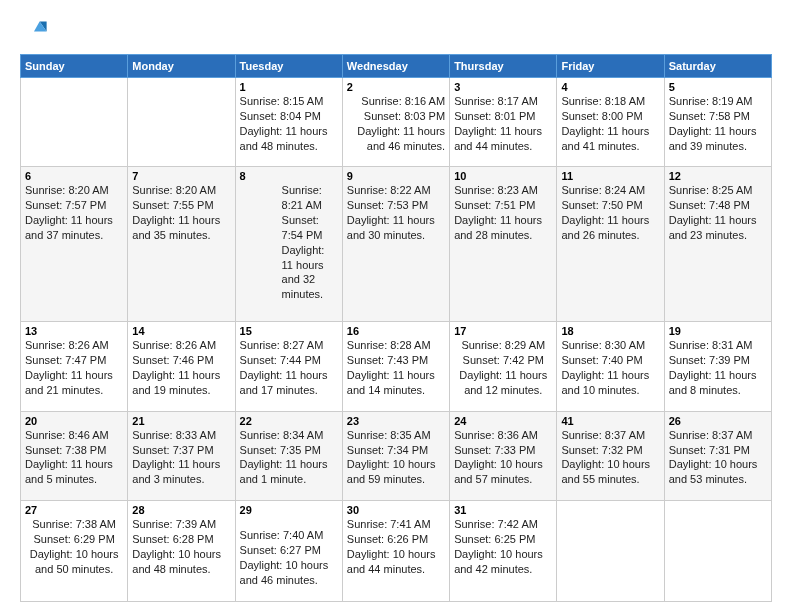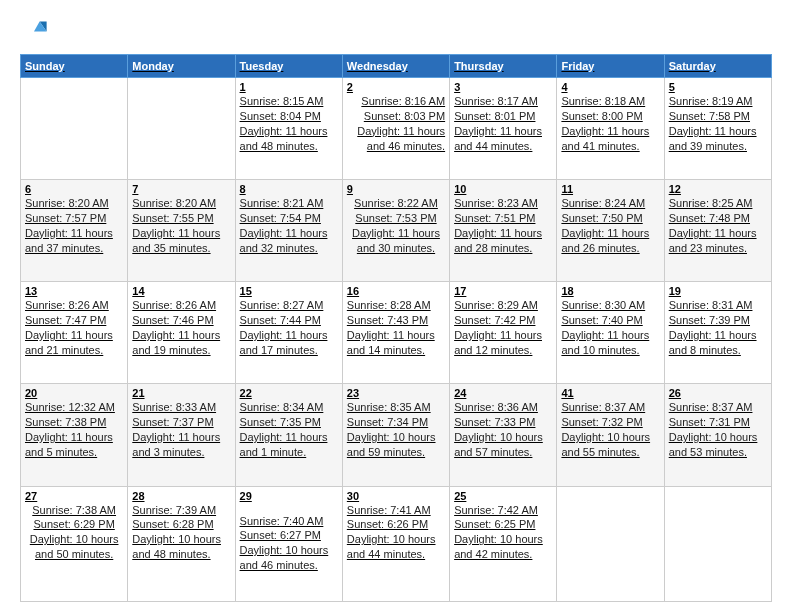--- a/index.html
+++ b/index.html
@@ -49,21 +49,20 @@
     }
     .subtitle {
       font-size: 14px;
       color: #444;
     }
     .calendar {
       flex: 1;
       border-collapse: collapse;
       width: 100%;
       font-size: 10px;
-      text-decoration: underline;
     }
     .calendar th {
       background: #2a6eba;
       color: #fff;
       padding: 5px 4px;
       text-align: left;
       font-size: 11px;
       font-weight: bold;
       border: 1px solid #5a9edc;
     }
@@ -176,28 +175,28 @@
           </td>
           <td>
             <span class="day-num">7</span>
             <div class="day-detail" style="white-space: pre-line;">Sunrise: 8:20 AM
 Sunset: 7:55 PM
 Daylight: 11 hours
 and 35 minutes.</div>
           </td>
           <td>
             <span class="day-num">8</span>
-            <div class="day-detail" style="white-space: pre-line;">Sunrise: 8:21 AM
+            <div class="day-detail" style="white-space: pre-line; margin-left: 42px;">Sunrise: 8:21 AM
 Sunset: 7:54 PM
 Daylight: 11 hours
 and 32 minutes.</div>
           </td>
           <td>
             <span class="day-num">9</span>
-            <div class="day-detail" style="white-space: pre-line; text-align: center;">Sunrise: 8:22 AM
+            <div class="day-detail" style="white-space: pre-line;">Sunrise: 8:22 AM
 Sunset: 7:53 PM
 Daylight: 11 hours
 and 30 minutes.</div>
           </td>
           <td>
             <span class="day-num">10</span>
             <div class="day-detail" style="white-space: pre-line;">Sunrise: 8:23 AM
 Sunset: 7:51 PM
 Daylight: 11 hours
 and 28 minutes.</div>
@@ -241,21 +240,21 @@
           </td>
           <td>
             <span class="day-num">16</span>
             <div class="day-detail" style="white-space: pre-line;">Sunrise: 8:28 AM
 Sunset: 7:43 PM
 Daylight: 11 hours
 and 14 minutes.</div>
           </td>
           <td>
             <span class="day-num">17</span>
-            <div class="day-detail" style="white-space: pre-line;">Sunrise: 8:29 AM
+            <div class="day-detail" style="white-space: pre-line; text-align: center;">Sunrise: 8:29 AM
 Sunset: 7:42 PM
 Daylight: 11 hours
 and 12 minutes.</div>
           </td>
           <td>
             <span class="day-num">18</span>
             <div class="day-detail" style="white-space: pre-line;">Sunrise: 8:30 AM
 Sunset: 7:40 PM
 Daylight: 11 hours
 and 10 minutes.</div>
@@ -264,21 +263,21 @@
             <span class="day-num">19</span>
             <div class="day-detail" style="white-space: pre-line;">Sunrise: 8:31 AM
 Sunset: 7:39 PM
 Daylight: 11 hours
 and 8 minutes.</div>
           </td>
         </tr>
         <tr>
           <td>
             <span class="day-num">20</span>
-            <div class="day-detail" style="white-space: pre-line;">Sunrise: 12:32 AM
+            <div class="day-detail" style="white-space: pre-line;">Sunrise: 8:46 AM
 Sunset: 7:38 PM
 Daylight: 11 hours
 and 5 minutes.</div>
           </td>
           <td>
             <span class="day-num">21</span>
             <div class="day-detail" style="white-space: pre-line;">Sunrise: 8:33 AM
 Sunset: 7:37 PM
 Daylight: 11 hours
 and 3 minutes.</div>
@@ -342,21 +341,21 @@
 and 46 minutes.</div>
           </td>
           <td>
             <span class="day-num">30</span>
             <div class="day-detail" style="white-space: pre-line;">Sunrise: 7:41 AM
 Sunset: 6:26 PM
 Daylight: 10 hours
 and 44 minutes.</div>
           </td>
           <td>
-            <span class="day-num">25</span>
+            <span class="day-num">31</span>
             <div class="day-detail" style="white-space: pre-line;">Sunrise: 7:42 AM
 Sunset: 6:25 PM
 Daylight: 10 hours
 and 42 minutes.</div>
           </td>
           <td class="empty-cell"></td>
           <td class="empty-cell"></td>
         </tr>
       </tbody>
   </table>

